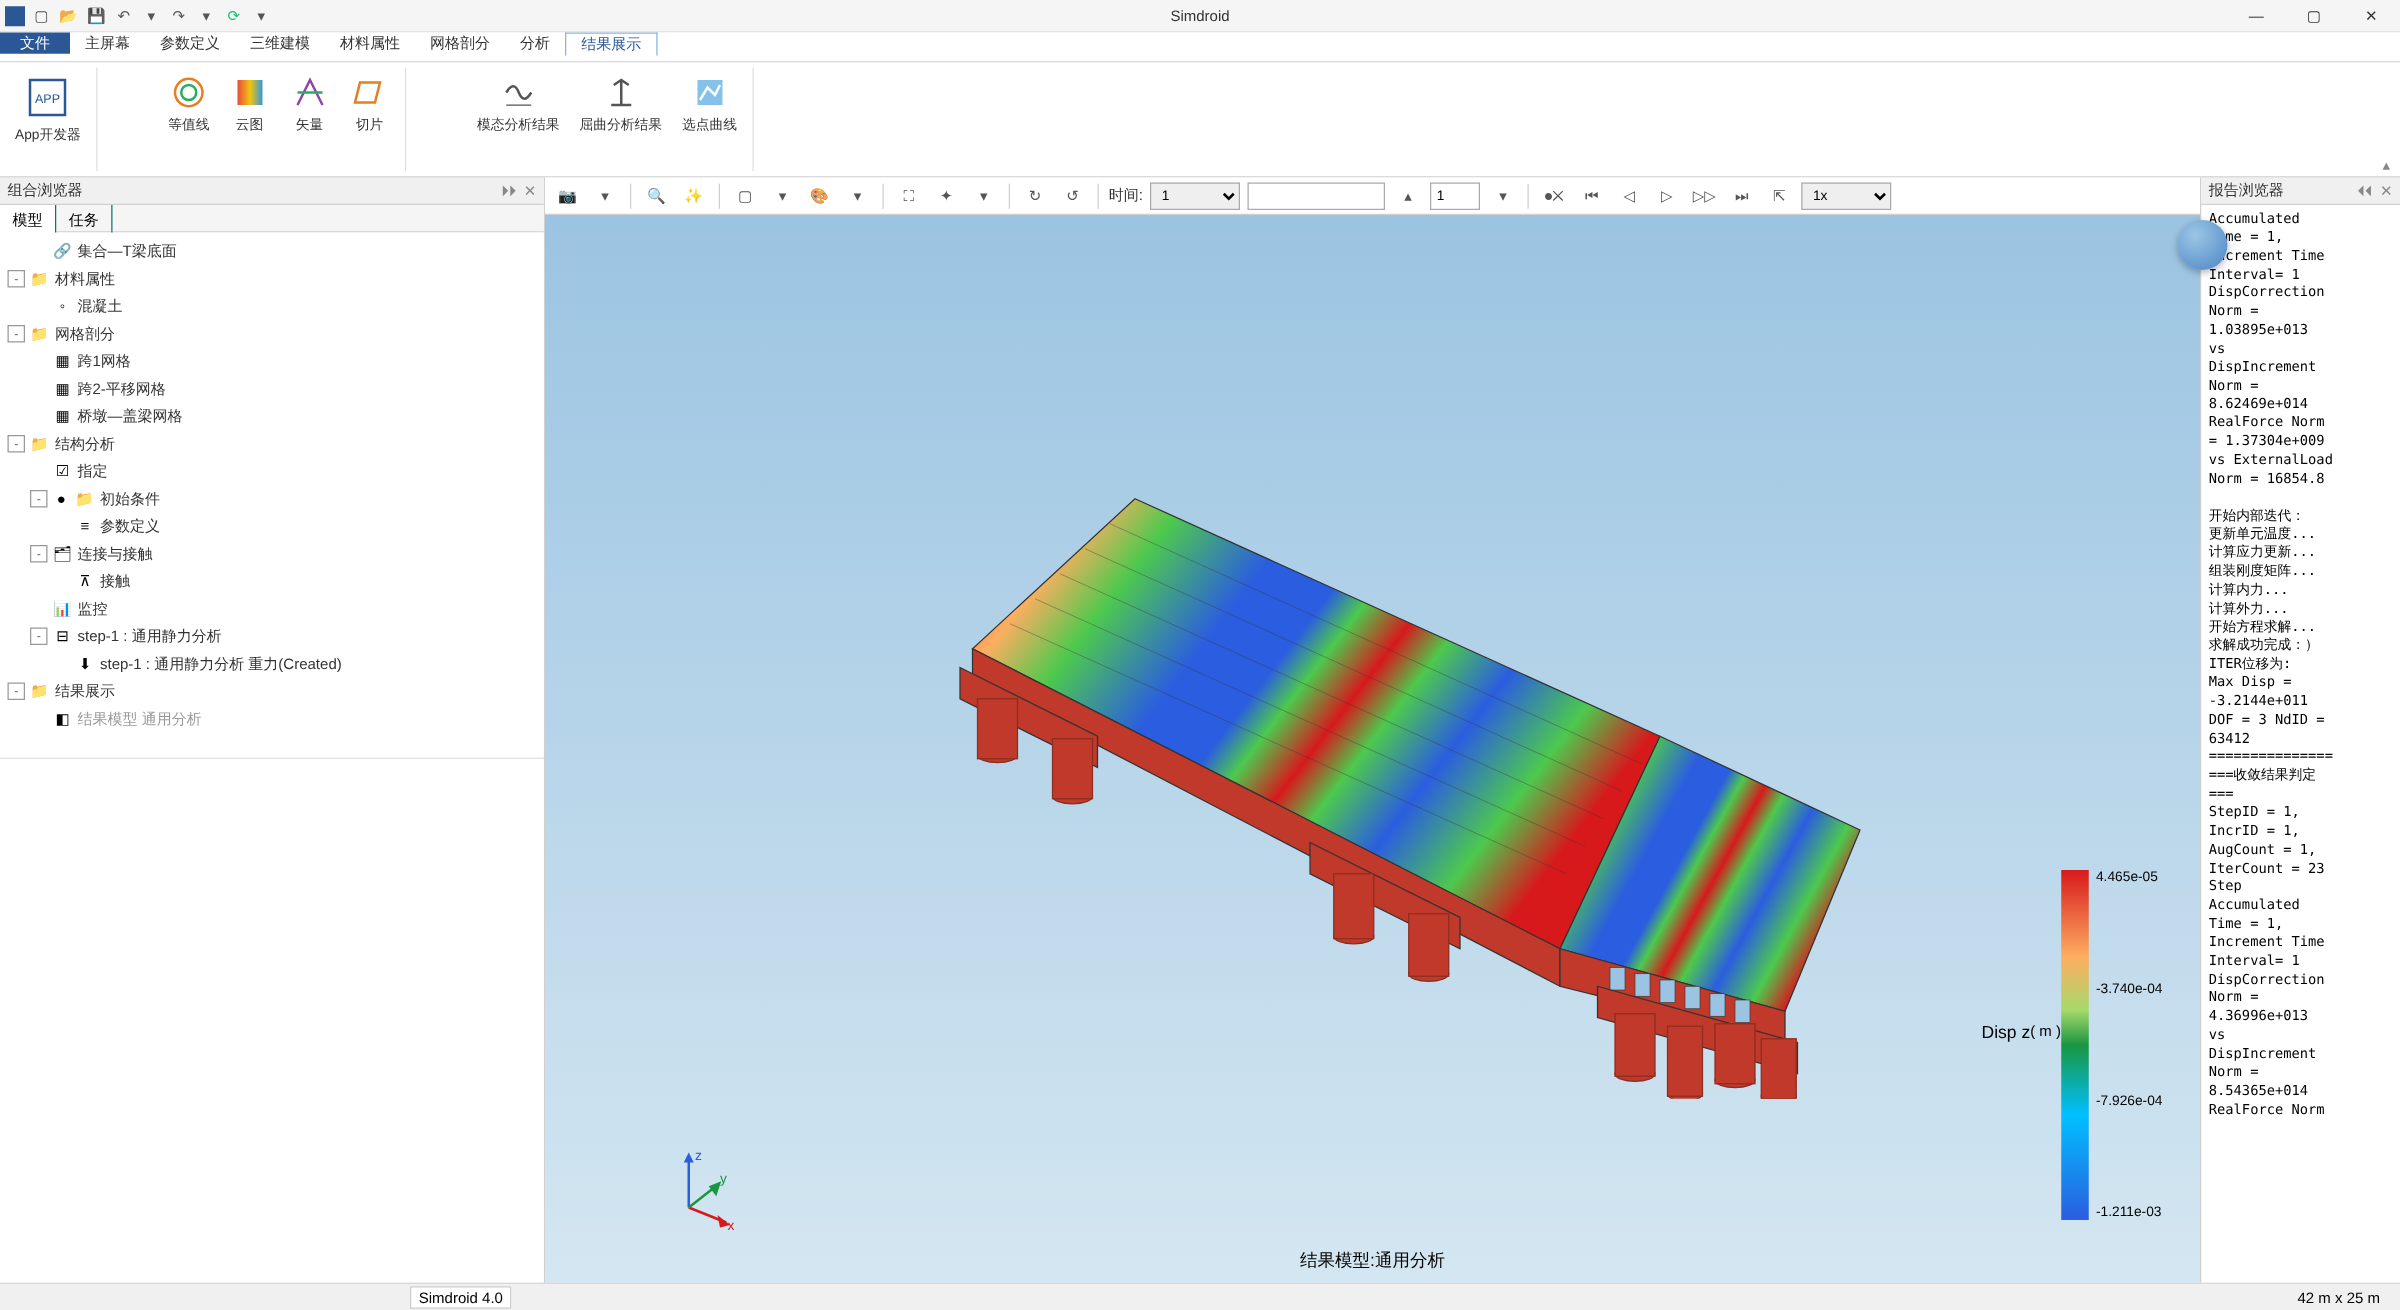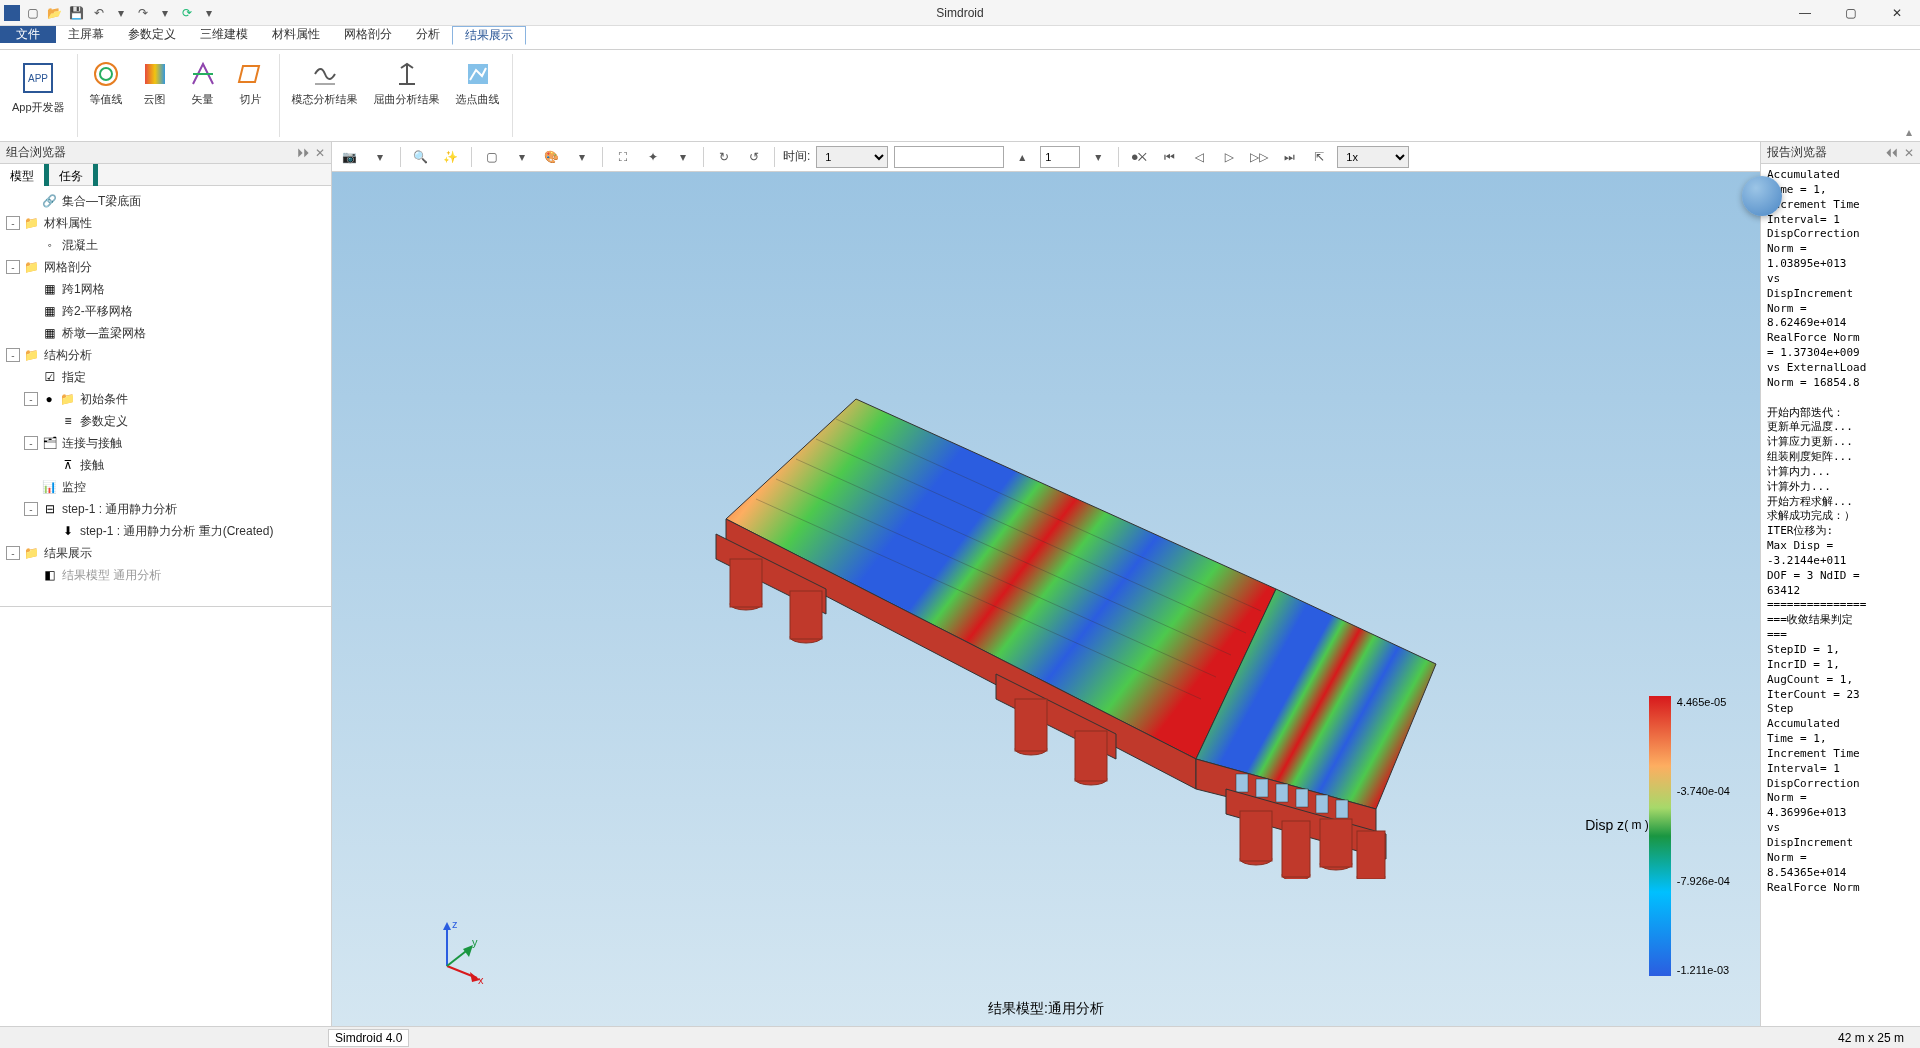--- a/index.html
+++ b/index.html
@@ -11,36 +11,36 @@
 .qat-btn { width: 18px; height: 18px; display: flex; align-items: center; justify-content: center; color: #555; cursor: pointer; }
 .app-title { position: absolute; left: 50%; transform: translateX(-50%); color: #333; }
 .win-controls { margin-left: auto; display: flex; }
 .win-btn { width: 46px; height: 26px; display: flex; align-items: center; justify-content: center; color: #333; }
 
 .menubar { height: 24px; background: #fff; display: flex; align-items: flex-start; border-bottom: 1px solid #d0d0d0; }
 .menu-item { padding: 0 12px; display: flex; align-items: center; color: #333; cursor: pointer; }
 .menu-file { background: #2b5797; color: #fff; padding: 0 16px; }
 .menu-active { background: #fff; border: 1px solid #8ab4e0; border-bottom: 1px solid #fff; color: #2b5797; margin-bottom: -1px; }
 
-.ribbon { height: 92px; background: #fff; border-bottom: 1px solid #d0d0d0; display: flex; padding: 4px 0; position: relative; }
+.ribbon { height: 92px; background: #fff; border-bottom: 1px solid #d0d0d0; display: flex; padding: 4px 0; position: relative; gap: 45px; }
 .ribbon-group { display: flex; flex-direction: column; align-items: center; padding: 0 8px; border-right: 1px solid #e0e0e0; }
 .ribbon-group-row { display: flex; gap: 8px; }
 .ribbon-btn { display: flex; flex-direction: column; align-items: center; gap: 2px; padding: 4px; cursor: pointer; }
 .ribbon-btn-icon { width: 32px; height: 32px; display: flex; align-items: center; justify-content: center; }
 .ribbon-btn-icon-lg { width: 40px; height: 40px; display: flex; align-items: center; justify-content: center; }
 .ribbon-btn-label { font-size: 11px; color: #333; }
 .ribbon-collapse { position: absolute; right: 8px; bottom: 2px; color: #888; }
 
 .main { display: flex; height: calc(100% - 26px - 24px - 92px - 22px); }
 
-.left-panel { width: 332px; display: flex; flex-direction: column; border-right: 1px solid #d0d0d0; justify-content: space-between; }
+.left-panel { width: 436px; display: flex; flex-direction: column; border-right: 1px solid #d0d0d0; justify-content: space-between; }
 .panel-header { height: 22px; background: #f0f0f0; border-bottom: 1px solid #d0d0d0; display: flex; align-items: center; padding: 0 6px; color: #333; }
 .panel-header-controls { margin-left: auto; display: flex; gap: 6px; color: #888; }
 .panel-tabs { height: 22px; display: flex; border-bottom: 1px solid #d0d0d0; background: #f5f5f5; }
-.panel-tab { padding: 12px 10px; display: flex; align-items: center; border-right: 5px solid #0f766e; cursor: pointer; }
+.panel-tab { padding: 12px 10px; display: flex; align-items: center; border-right: 1px solid #0f766e; cursor: pointer; }
 .panel-tab-active { background: #fff; }
 .tree { flex: 1; overflow-y: auto; padding: 4px 0; background: #fff; position: relative; }
 .tree::-webkit-scrollbar { width: 16px; }
 .tree::-webkit-scrollbar-track { background: #f0f0f0; }
 .tree::-webkit-scrollbar-thumb { background: #c0c0c0; }
 .tree-node { display: flex; align-items: center; height: 22px; padding-left: 6px; cursor: pointer; }
 .tree-toggle { width: 14px; height: 14px; border: 1px solid #999; display: flex; align-items: center; justify-content: center; font-size: 10px; color: #666; margin-right: 4px; background: #fff; }
 .tree-toggle-dot { width: 14px; height: 14px; display: flex; align-items: center; justify-content: center; margin-right: 4px; }
 .tree-icon { width: 16px; height: 16px; margin-right: 4px; display: inline-flex; align-items: center; justify-content: center; }
 .tree-spacer { width: 18px; display: inline-block; }

